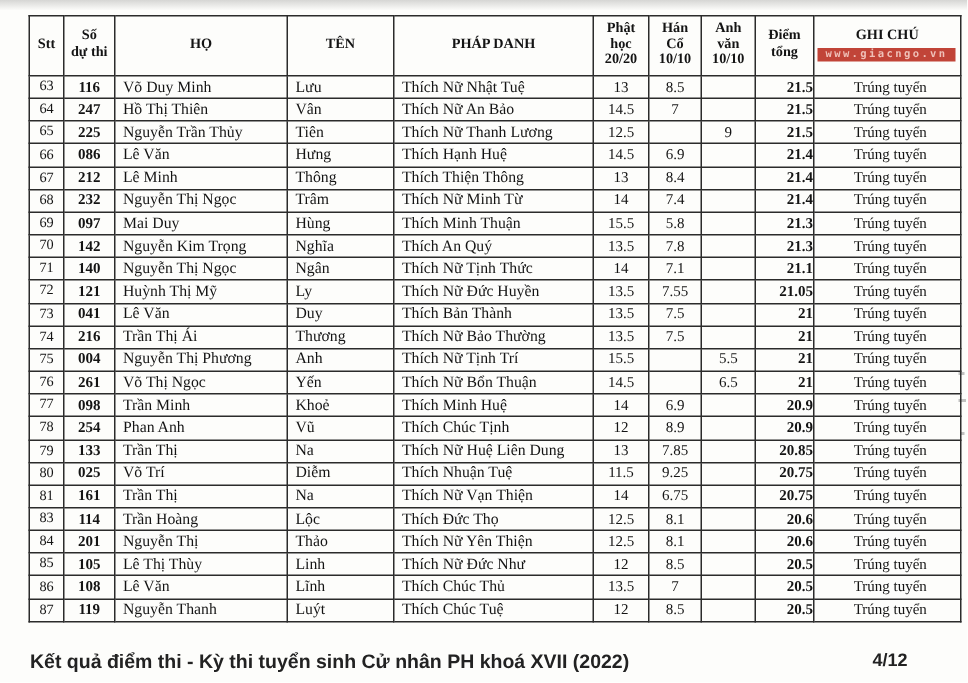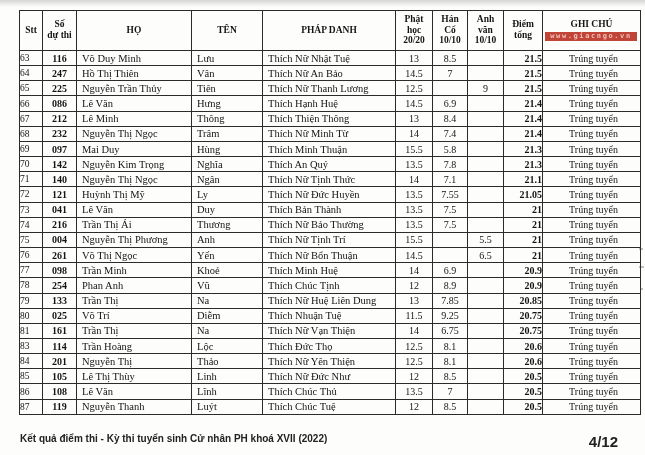--- a/index.html
+++ b/index.html
@@ -65,42 +65,42 @@
     text-align: center;
     white-space: nowrap;
   }
   tbody tr { height: 15.16px; }
   tbody td {
     font-size: 10.5px;
     padding: 0;
     vertical-align: middle;
     white-space: nowrap;
   }
-  td.c0 { font-size: 9.5px; }
+  td.c0 { text-align: center; font-size: 9.5px; }
   td.c1 { text-align: center; font-weight: bold; font-size: 10px; }
   td.c2, td.c3, td.c4 { text-align: left; padding-left: 5px; }
   td.c5, td.c6, td.c7 { text-align: center; font-size: 10px; }
   td.c8 { text-align: right; font-weight: bold; font-size: 10px; }
   td.c9 { text-align: center; padding-left: 4px; font-size: 10px; }
   .footer-caption {
     position: absolute;
     left: 20px;
     top: 433px;
     font-family: "Liberation Sans", sans-serif;
-    font-size: 10px;
+    font-size: 13px;
     font-weight: bold;
     color: #222222;
     text-align: right;
   }
   .footer-page {
     position: absolute;
-    right: 27px;
+    right: 40px;
     top: 433px;
     font-family: "Liberation Sans", sans-serif;
-    font-size: 15px;
+    font-size: 12px;
     font-weight: bold;
     color: #222222;
   }
 </style>
 </head>
 <body>
 
 <div class="page">
   <div class="scan-top"></div>
   <div class="scan-speck" style="right:2px; top:248px; width:4px; height:2px;"></div>

